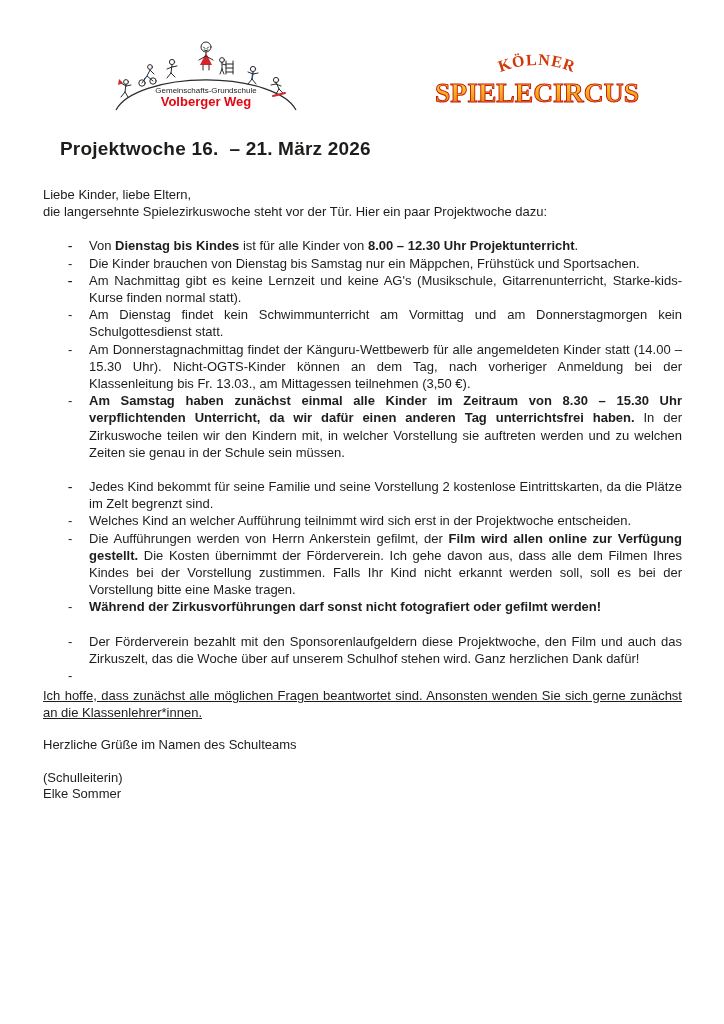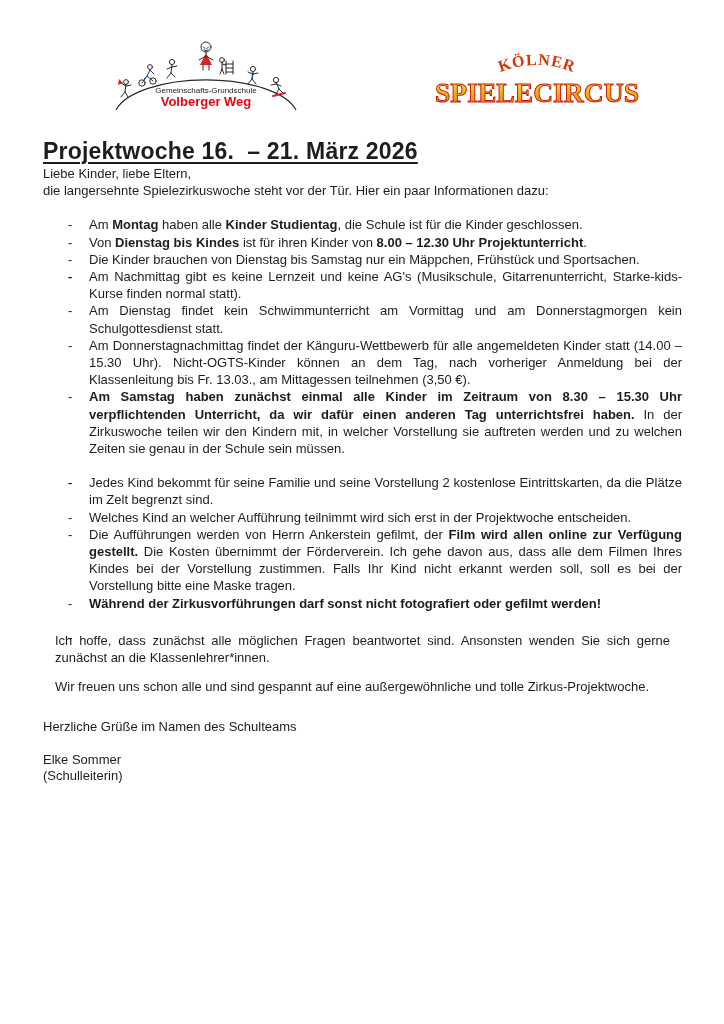--- a/index.html
+++ b/index.html
@@ -6,33 +6,33 @@
   .page{
     position:relative;width:724px;height:1024px;background:#ffffff;overflow:hidden;
     font-family:"Liberation Sans",sans-serif;color:#1d1d1b;
   }
   
   .school-logo{position:absolute;left:110px;top:36px;width:192px;height:80px;}
   .circus-logo{position:absolute;left:432px;top:52px;width:210px;height:62px;}
   
   .content{position:absolute;left:43px;top:138px;width:639px;}
   .title{
-    font-size:23px;font-weight:bold;letter-spacing:.2px;white-space:pre-wrap;
-    text-decoration:underline;text-decoration-thickness:1.6px;text-underline-offset:3px;
+    font-size:19px;font-weight:bold;letter-spacing:.2px;white-space:pre-wrap;
+    text-decoration-thickness:1.6px;text-underline-offset:3px;margin-left:17px;
   }
   .body-text{font-size:13px;line-height:17.2px;}
-  .salutation{}
+  .salutation{margin-top:26px;}
   .salutation div{white-space:nowrap;}
   .bullet-group{margin-top:17px;}
   .bullet-item{position:relative;padding-left:46px;text-align:justify;}
   .bullet-item .dash{position:absolute;left:25px;top:0;}
   .b{font-weight:bold;}
   .closing{margin-top:20px;}
-  .closing p{margin:12px;text-align:justify;}
-  .signoff{margin-top:23px;}
+  .closing p{margin:0;text-align:justify;text-decoration:underline;}
+  .signoff{margin-top:15px;}
   .signature{margin-top:16px;}
   .signature div{line-height:16.5px;}
 </style>
 </head>
 <body>
 
 <div class="page">
 
   <div class="school-logo">
     <svg viewBox="0 0 192 80" width="192" height="80">
@@ -108,55 +108,54 @@
     </svg>
   </div>
 
   <div class="content">
 
     <div class="title">Projektwoche 16.  – 21. März 2026</div>
 
     <div class="body-text">
       <div class="salutation">
         <div>Liebe Kinder, liebe Eltern,</div>
-        <div>die langersehnte Spielezirkuswoche steht vor der Tür. Hier ein paar Informationen dazu:</div>
+        <div>die langersehnte Spielezirkuswoche steht vor der Tür. Hier ein paar Projektwoche dazu:</div>
       </div>
 
       <div>
           <div class="bullet-group">
-            <div class="bullet-item"><span class="dash">-</span><span><span>Am </span><span class="b">Montag</span><span> haben alle </span><span class="b">Kinder Studientag</span><span>, die Schule ist für die Kinder geschlossen.</span></span></div>
-            <div class="bullet-item"><span class="dash">-</span><span><span>Von </span><span class="b">Dienstag bis Kindes</span><span> ist für ihren Kinder von </span><span class="b">8.00 – 12.30 Uhr Projektunterricht</span><span>.</span></span></div>
+            <div class="bullet-item"><span class="dash">-</span></div>
+            <div class="bullet-item"><span class="dash">-</span><span><span>Von </span><span class="b">Dienstag bis Kindes</span><span> ist für alle Kinder von </span><span class="b">8.00 – 12.30 Uhr Projektunterricht</span><span>.</span></span></div>
             <div class="bullet-item"><span class="dash">-</span><span><span>Die Kinder brauchen von Dienstag bis Samstag nur ein Mäppchen, Frühstück und Sportsachen.</span></span></div>
             <div class="bullet-item"><span class="dash">-</span></div>
             <div class="bullet-item"><span class="dash">-</span></div>
             <div class="bullet-item"><span class="dash">-</span><span><span>Am Nachmittag gibt es keine Lernzeit und keine AG's (Musikschule, Gitarrenunterricht, Starke-kids-Kurse finden normal statt).</span></span></div>
             <div class="bullet-item"><span class="dash">-</span><span><span>Am Dienstag findet kein Schwimmunterricht am Vormittag und am Donnerstagmorgen kein Schulgottesdienst statt.</span></span></div>
             <div class="bullet-item"><span class="dash">-</span><span><span>Am Donnerstagnachmittag findet der Känguru-Wettbewerb für alle angemeldeten Kinder statt (14.00 – 15.30 Uhr). Nicht-OGTS-Kinder können an dem Tag, nach vorheriger Anmeldung bei der Klassenleitung bis Fr. 13.03., am Mittagessen teilnehmen (3,50 €).</span></span></div>
             <div class="bullet-item"><span class="dash">-</span><span><span class="b">Am Samstag haben zunächst einmal alle Kinder im Zeitraum von 8.30 – 15.30 Uhr verpflichtenden Unterricht, da wir dafür einen anderen Tag unterrichtsfrei haben.</span><span> In der Zirkuswoche teilen wir den Kindern mit, in welcher Vorstellung sie auftreten werden und zu welchen Zeiten sie genau in der Schule sein müssen.</span></span></div>
           </div>
           <div class="bullet-group">
             <div class="bullet-item"><span class="dash">-</span></div>
             <div class="bullet-item"><span class="dash">-</span><span><span>Jedes Kind bekommt für seine Familie und seine Vorstellung 2 kostenlose Eintrittskarten, da die Plätze im Zelt begrenzt sind.</span></span></div>
             <div class="bullet-item"><span class="dash">-</span><span><span>Welches Kind an welcher Aufführung teilnimmt wird sich erst in der Projektwoche entscheiden.</span></span></div>
             <div class="bullet-item"><span class="dash">-</span><span><span>Die Aufführungen werden von Herrn Ankerstein gefilmt, der </span><span class="b">Film wird allen online zur Verfügung gestellt.</span><span> Die Kosten übernimmt der Förderverein. Ich gehe davon aus, dass alle dem Filmen Ihres Kindes bei der Vorstellung zustimmen. Falls Ihr Kind nicht erkannt werden soll, soll es bei der Vorstellung bitte eine Maske tragen.</span></span></div>
             <div class="bullet-item"><span class="dash">-</span><span><span class="b">Während der Zirkusvorführungen darf sonst nicht fotografiert oder gefilmt werden!</span></span></div>
           </div>
           <div class="bullet-group">
-            <div class="bullet-item"><span class="dash">-</span></div>
+            <div class="bullet-item"><span class="dash">-</span><span><span>Der Förderverein bezahlt mit den Sponsorenlaufgeldern diese Projektwoche, den Film und auch das Zirkuszelt, das die Woche über auf unserem Schulhof stehen wird. Ganz herzlichen Dank dafür!</span></span></div>
             <div class="bullet-item"><span class="dash">-</span></div>
           </div>
         </div>
 
       <div class="closing">
         <p>Ich hoffe, dass zunächst alle möglichen Fragen beantwortet sind. Ansonsten wenden Sie sich gerne zunächst an die Klassenlehrer*innen.</p>
-        <p>Wir freuen uns schon alle und sind gespannt auf eine außergewöhnliche und tolle Zirkus-Projektwoche.</p>
       </div>
 
       <div class="signoff">Herzliche Grüße im Namen des Schulteams</div>
 
       <div class="signature">
+        <div>(Schulleiterin)</div>
         <div>Elke Sommer</div>
-        <div>(Schulleiterin)</div>
       </div>
     </div>
 
   </div>
 </div>
 
 </body></html>

